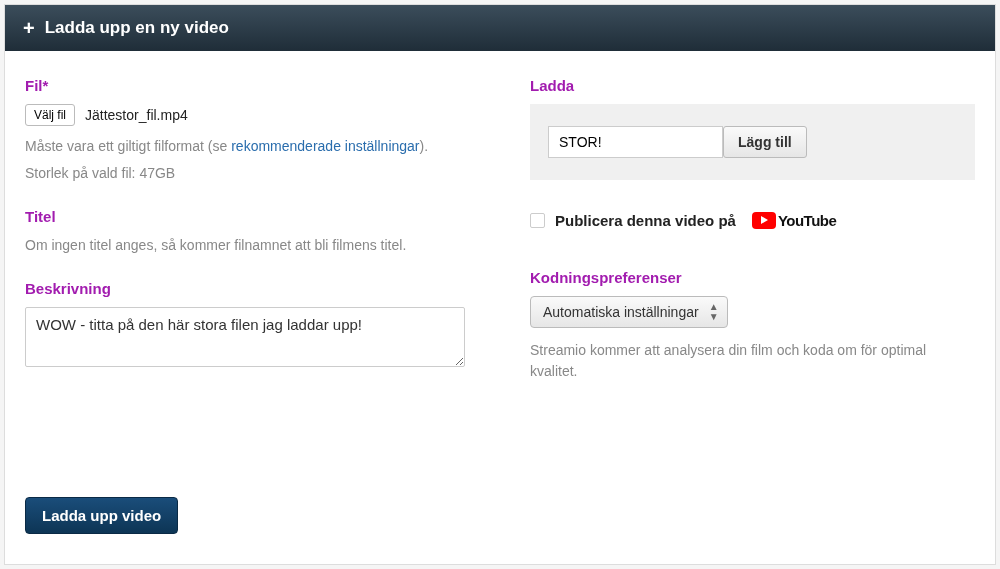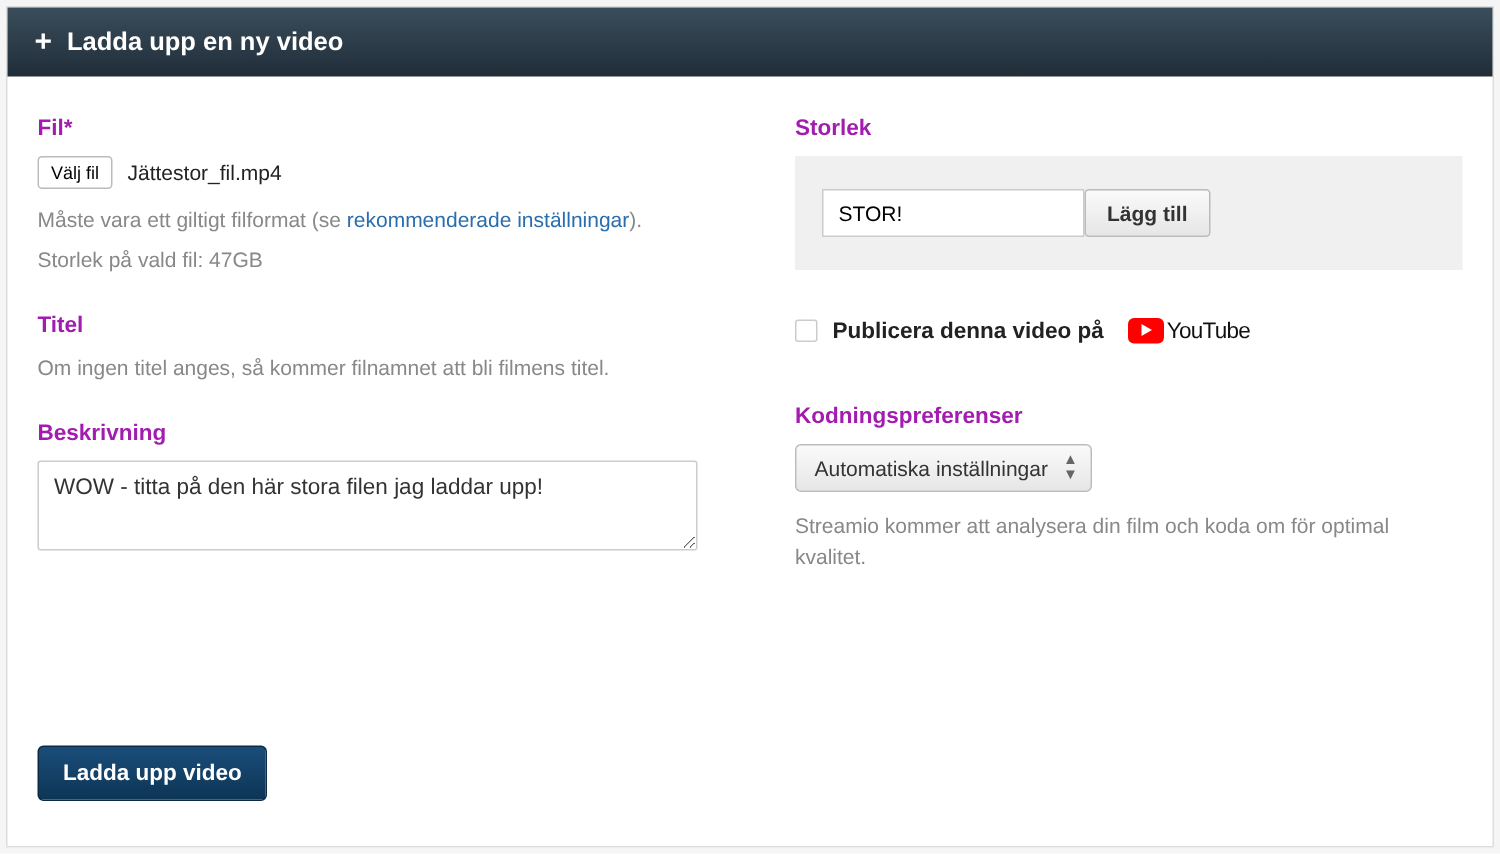--- a/index.html
+++ b/index.html
@@ -141,21 +141,21 @@
       font-weight: 700;
       color: #222;
       display: flex;
       align-items: center;
       gap: 16px;
     }
     .youtube-logo {
       display: inline-flex;
       align-items: center;
       gap: 2px;
-      font-weight: 400;
+      font-weight: 700;
     }
     .yt-icon {
       width: 24px;
       height: 17px;
       background: #ff0000;
       border-radius: 4px;
       position: relative;
       display: inline-block;
     }
     .yt-icon::after {
@@ -235,21 +235,21 @@
       <div class="form-group">
         <label class="form-label">Beskrivning</label>
         <textarea class="textarea-input" style="">WOW - titta på den här stora filen jag laddar upp!</textarea>
       </div>
 
     </div>
 
     <div class="col col-right">
 
       <div class="form-group">
-        <label class="form-label">Storlek</label>
+        <label class="form-label">Ladda</label>
         <div class="tag-box">
           <input type="text" class="tag-input" value="STOR!" style="">
           <button class="tag-add-btn">Lägg till</button>
         </div>
       </div>
 
       <div class="publish-row">
         <span class="checkbox"></span>
         <span class="publish-label">
           <span>Publicera denna video på</span>

